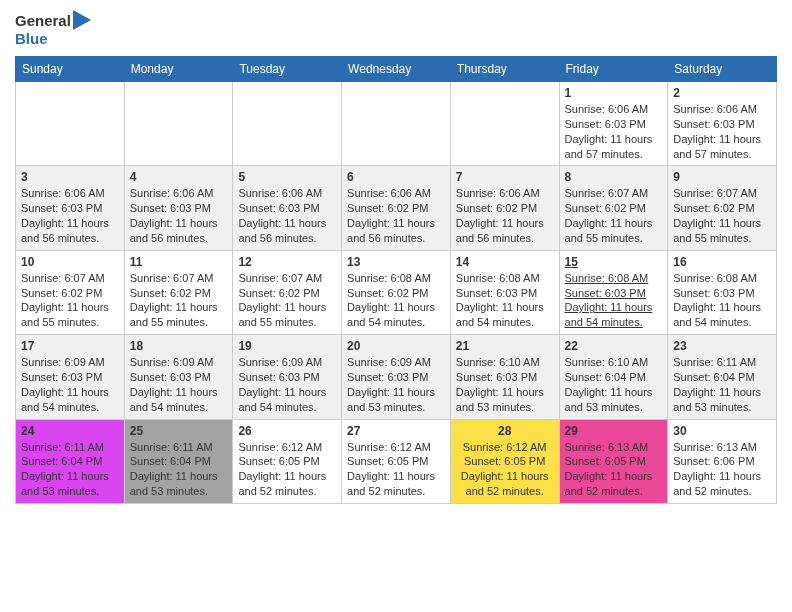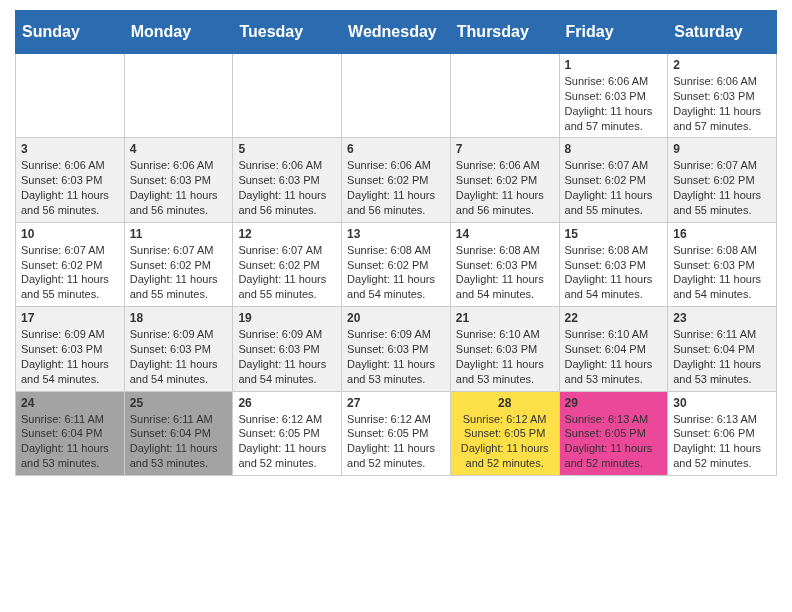--- a/index.html
+++ b/index.html
@@ -43,23 +43,23 @@
       color: #555;
     }
     .calendar {
       width: 100%;
       border-collapse: collapse;
       border: 1px solid #ccc;
     }
     .calendar th {
       background: #2b6cb0;
       color: #fff;
-      font-size: 16px;
-      font-weight: bold;
-      padding: 12px 6px;
+      font-size: 12px;
+      font-weight: normal;
+      padding: 5px 6px;
       text-align: left;
       border: 1px solid #2b6cb0;
     }
     .calendar td {
       vertical-align: top;
       padding: 4px 5px;
       border: 1px solid #ccc;
       font-size: 10px;
       color: #333;
       width: calc(100% / 7);
@@ -89,20 +89,39 @@
       background: #fff !important;
     }
     
     .row-even td { background: #f0f0f0; }
     .row-odd td { background: #fff; }
   </style>
 </head>
 <body>
 
 <div class="page">
+  <div class="header">
+    <div class="logo">
+      <div>
+        <div style="display:flex;align-items:center;">
+          <span class="logo-general" style="font-size:15px;font-weight:bold;color:#333;">General</span>
+          <svg width="18" height="20" viewBox="0 0 18 20" style="margin-left:2px;">
+            <polygon points="0,20 18,10 0,0" fill="#2b6cb0"></polygon>
+          </svg>
+        </div>
+        <div>
+          <span class="logo-blue" style="font-size:15px;font-weight:bold;color:#2b6cb0;">Blue</span>
+        </div>
+      </div>
+    </div>
+    <div class="title-block">
+      <div class="month-title"></div>
+      <div class="location"></div>
+    </div>
+  </div>
 
   <table class="calendar">
     <thead>
       <tr>
       <th>Sunday</th>
           <th>Monday</th>
           <th>Tuesday</th>
           <th>Wednesday</th>
           <th>Thursday</th>
           <th>Friday</th>
@@ -211,21 +230,21 @@
 Daylight: 11 hours
 and 54 minutes.</div>
           </td>
           <td style="background: rgb(255, 255, 255);">
             <span class="day-number">14</span>
             <div class="day-info" style="white-space: pre-line;">Sunrise: 6:08 AM
 Sunset: 6:03 PM
 Daylight: 11 hours
 and 54 minutes.</div>
           </td>
-          <td style="background: rgb(255, 255, 255);">
+          <td style="background: rgb(255, 255, 255); text-decoration: underline;">
             <span class="day-number">15</span>
             <div class="day-info" style="white-space: pre-line;">Sunrise: 6:08 AM
 Sunset: 6:03 PM
 Daylight: 11 hours
 and 54 minutes.</div>
           </td>
           <td style="background: rgb(255, 255, 255);">
             <span class="day-number">16</span>
             <div class="day-info" style="white-space: pre-line;">Sunrise: 6:08 AM
 Sunset: 6:03 PM
@@ -278,21 +297,21 @@
           </td>
           <td style="background: rgb(240, 240, 240);">
             <span class="day-number">23</span>
             <div class="day-info" style="white-space: pre-line;">Sunrise: 6:11 AM
 Sunset: 6:04 PM
 Daylight: 11 hours
 and 53 minutes.</div>
           </td>
         </tr>
         <tr class="row-odd">
-          <td style="background: #a3a3a3;">
+          <td style="background: #d946ef;">
             <span class="day-number">24</span>
             <div class="day-info" style="white-space: pre-line;">Sunrise: 6:11 AM
 Sunset: 6:04 PM
 Daylight: 11 hours
 and 53 minutes.</div>
           </td>
           <td style="background: #a3a3a3;">
             <span class="day-number">25</span>
             <div class="day-info" style="white-space: pre-line;">Sunrise: 6:11 AM
 Sunset: 6:04 PM

